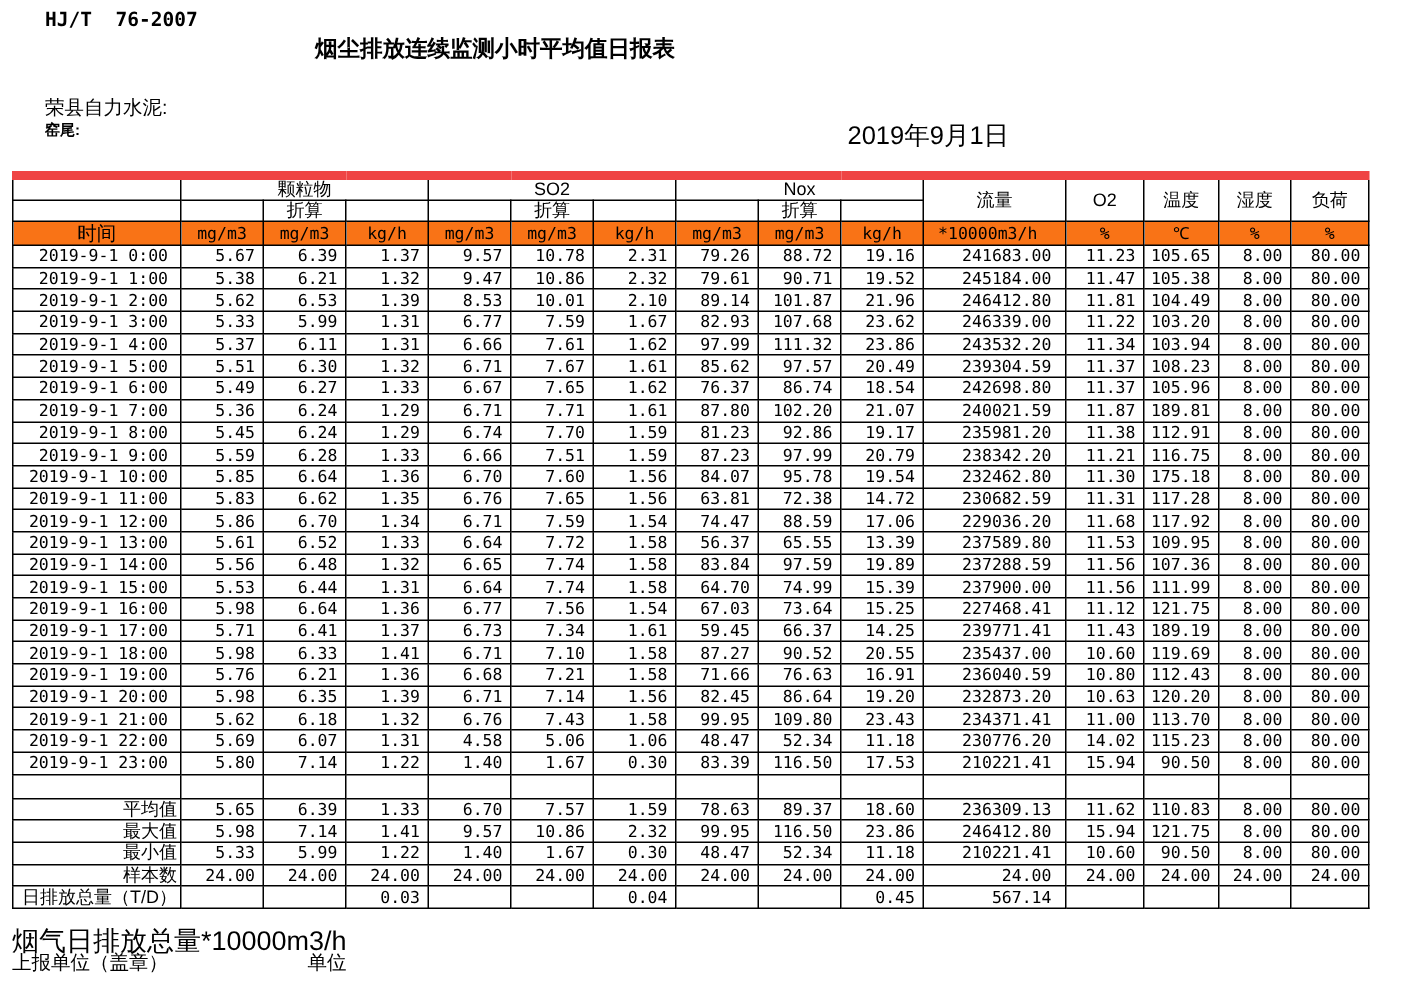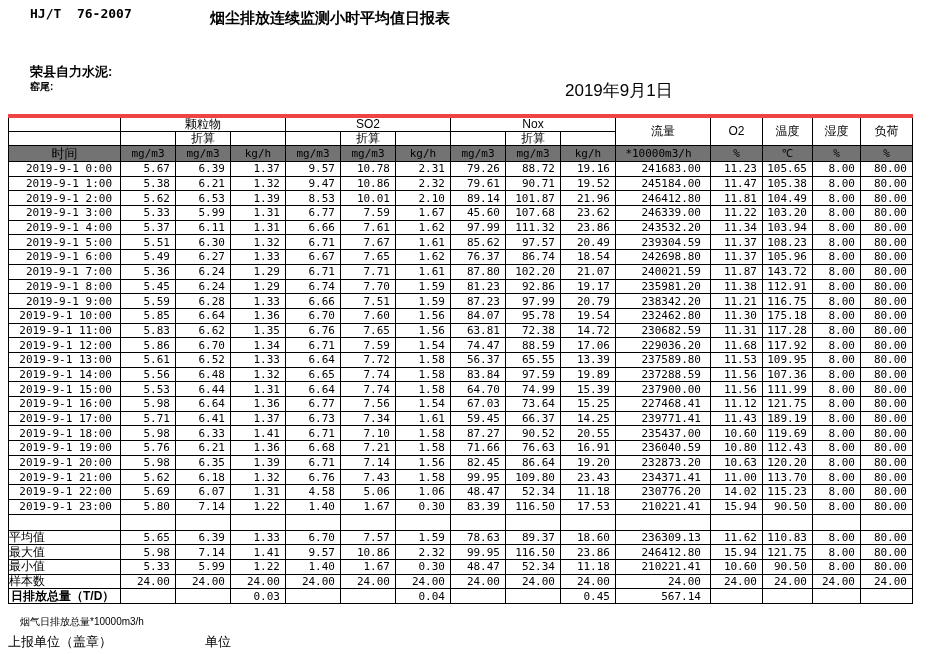--- a/index.html
+++ b/index.html
@@ -6,63 +6,63 @@
   body {
     width: 937px; height: 654px;
     background: #ffffff;
     position: relative;
     font-family: "Liberation Sans", sans-serif;
     color: #000;
     overflow: hidden;
   }
   .abs { position: absolute; white-space: pre; }
   #standard-code { left: 30px; top: 6px; font-weight: bold; font-size: 13px; font-family: "DejaVu Sans Mono", monospace; }
-  #report-title { left: 0; top: 9px; width: 660px; text-align: center; font-weight: bold; font-size: 15px; }
-  #company-name { left: 30px; top: 63px; font-weight: bold; font-size: 13px; }
+  #report-title { left: 0; top: 23px; width: 660px; text-align: center; font-weight: bold; font-size: 15px; }
+  #company-name { left: 30px; top: 63px; font-weight: normal; font-size: 13px; }
   #kiln-label   { left: 30px; top: 80px; font-weight: bold; font-size: 10px; }
   #report-date  { left: 565px; top: 79px; font-size: 17px; }
 
   #table-wrap { position: absolute; top: 114px; left: 8px; }
   table {
     border-collapse: collapse;
     table-layout: fixed;
-    border-top: 4px solid #ef4444;
+    border-top: 6px solid #ef4444;
   }
   td {
     border: 1px solid #000;
     height: 13.7px;
     line-height: 13px;
     font-size: 11px;
     font-family: "DejaVu Sans Mono", monospace;
     text-align: right;
     padding: 0 5px 0 0;
     white-space: nowrap;
     overflow: hidden;
   }
   td.hd {
     font-family: "Liberation Sans", sans-serif;
     font-size: 12px;
     text-align: center;
     padding: 0;
     height: 12px;
   }
-  td.green { background: #737373; text-align: center; padding: 0; height: 15px; }
+  td.green { background: #f97316; text-align: center; padding: 0; height: 15px; }
   td.green.hd { font-size: 13px; }
   td.time { padding-right: 8px; }
   td.flow { padding-right: 9px; margin-top: 29px; }
   td.lbl {
     font-family: "Liberation Sans", sans-serif;
     font-size: 12px;
-    text-align: left;
+    text-align: right;
     padding-right: 2px;
   }
-  td.lbl-left { text-align: left; padding-left: 2px; font-weight: bold; }
+  td.lbl-left { text-align: right; padding-left: 2px; }
   tr.spacer td { height: 15px; }
 
-  #footer-note   { left: 8px;  top: 615px; font-size: 10px; margin-left: 12px; }
+  #footer-note   { left: 8px;  top: 615px; font-size: 18px; }
   #footer-unit-a { left: 8px;  top: 633px; font-size: 13px; }
   #footer-unit-b { left: 205px; top: 633px; font-size: 13px; }
 </style>
 </head>
 <body>
 
 <div class="abs" id="standard-code">HJ/T  76-2007</div>
 <div class="abs" id="report-title">烟尘排放连续监测小时平均值日报表</div>
 <div class="abs" id="company-name">荣县自力水泥:</div>
 <div class="abs" id="kiln-label">窑尾:</div>
@@ -182,21 +182,21 @@
           <td>80.00</td>
         </tr>
         <tr>
           <td class="time">2019-9-1 3:00</td>
           <td>5.33</td>
           <td>5.99</td>
           <td>1.31</td>
           <td>6.77</td>
           <td>7.59</td>
           <td>1.67</td>
-          <td>45.60</td>
+          <td>82.93</td>
           <td>107.68</td>
           <td>23.62</td>
           <td class="flow">246339.00</td>
           <td>11.22</td>
           <td>103.20</td>
           <td>8.00</td>
           <td>80.00</td>
         </tr>
         <tr>
           <td class="time">2019-9-1 4:00</td>
@@ -255,21 +255,21 @@
           <td>6.24</td>
           <td>1.29</td>
           <td>6.71</td>
           <td>7.71</td>
           <td>1.61</td>
           <td>87.80</td>
           <td>102.20</td>
           <td>21.07</td>
           <td class="flow">240021.59</td>
           <td>11.87</td>
-          <td>143.72</td>
+          <td>189.81</td>
           <td>8.00</td>
           <td>80.00</td>
         </tr>
         <tr>
           <td class="time">2019-9-1 8:00</td>
           <td>5.45</td>
           <td>6.24</td>
           <td>1.29</td>
           <td>6.74</td>
           <td>7.70</td>

